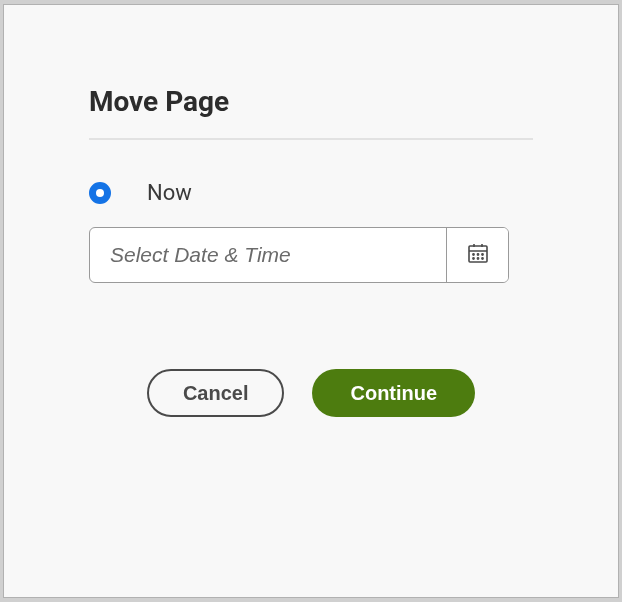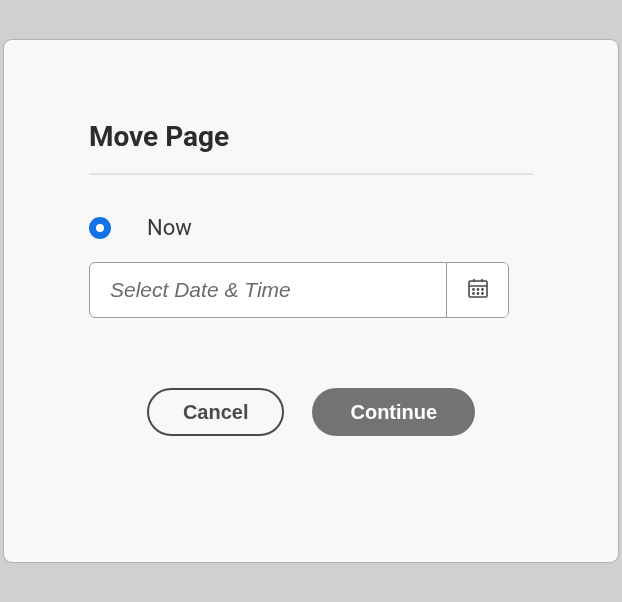--- a/index.html
+++ b/index.html
@@ -11,23 +11,23 @@
       font-family: -apple-system, BlinkMacSystemFont, "Segoe UI", Roboto, Helvetica, Arial, sans-serif;
       background: #d0d0d0;
       width: 622px;
       height: 602px;
       display: flex;
       align-items: center;
       justify-content: center;
     }
     .dialog {
       background: #f8f8f8;
-      border-radius: 8px;
+      border-radius: 0;
       width: 614px;
-      height: 522px;
+      height: 592px;
       padding: 80px 85px 60px 85px;
       box-shadow: 0 0 0 1px rgba(0,0,0,0.15);
       position: relative;
     }
     .dialog-title {
       font-size: 28px;
       font-weight: 700;
       color: #2c2c2c;
       margin-bottom: 20px;
     }
@@ -114,28 +114,29 @@
       height: 48px;
       border-radius: 24px;
       font-size: 20px;
       font-weight: 600;
       padding: 0 34px;
       cursor: pointer;
       border: none;
       display: flex;
       align-items: center;
       justify-content: center;
+      margin-top: 16px;
     }
     .btn-secondary {
       background: transparent;
       border: 2.5px solid #4a4a4a;
       color: #4a4a4a;
     }
     .btn-primary {
-      background: #737373;
+      background: #4d7c0f;
       color: #fff;
       padding: 0 38px;
     }
   </style>
 </head>
 <body>
 
 <div class="dialog">
   <h1 class="dialog-title">Move Page</h1>
   <hr class="divider">

